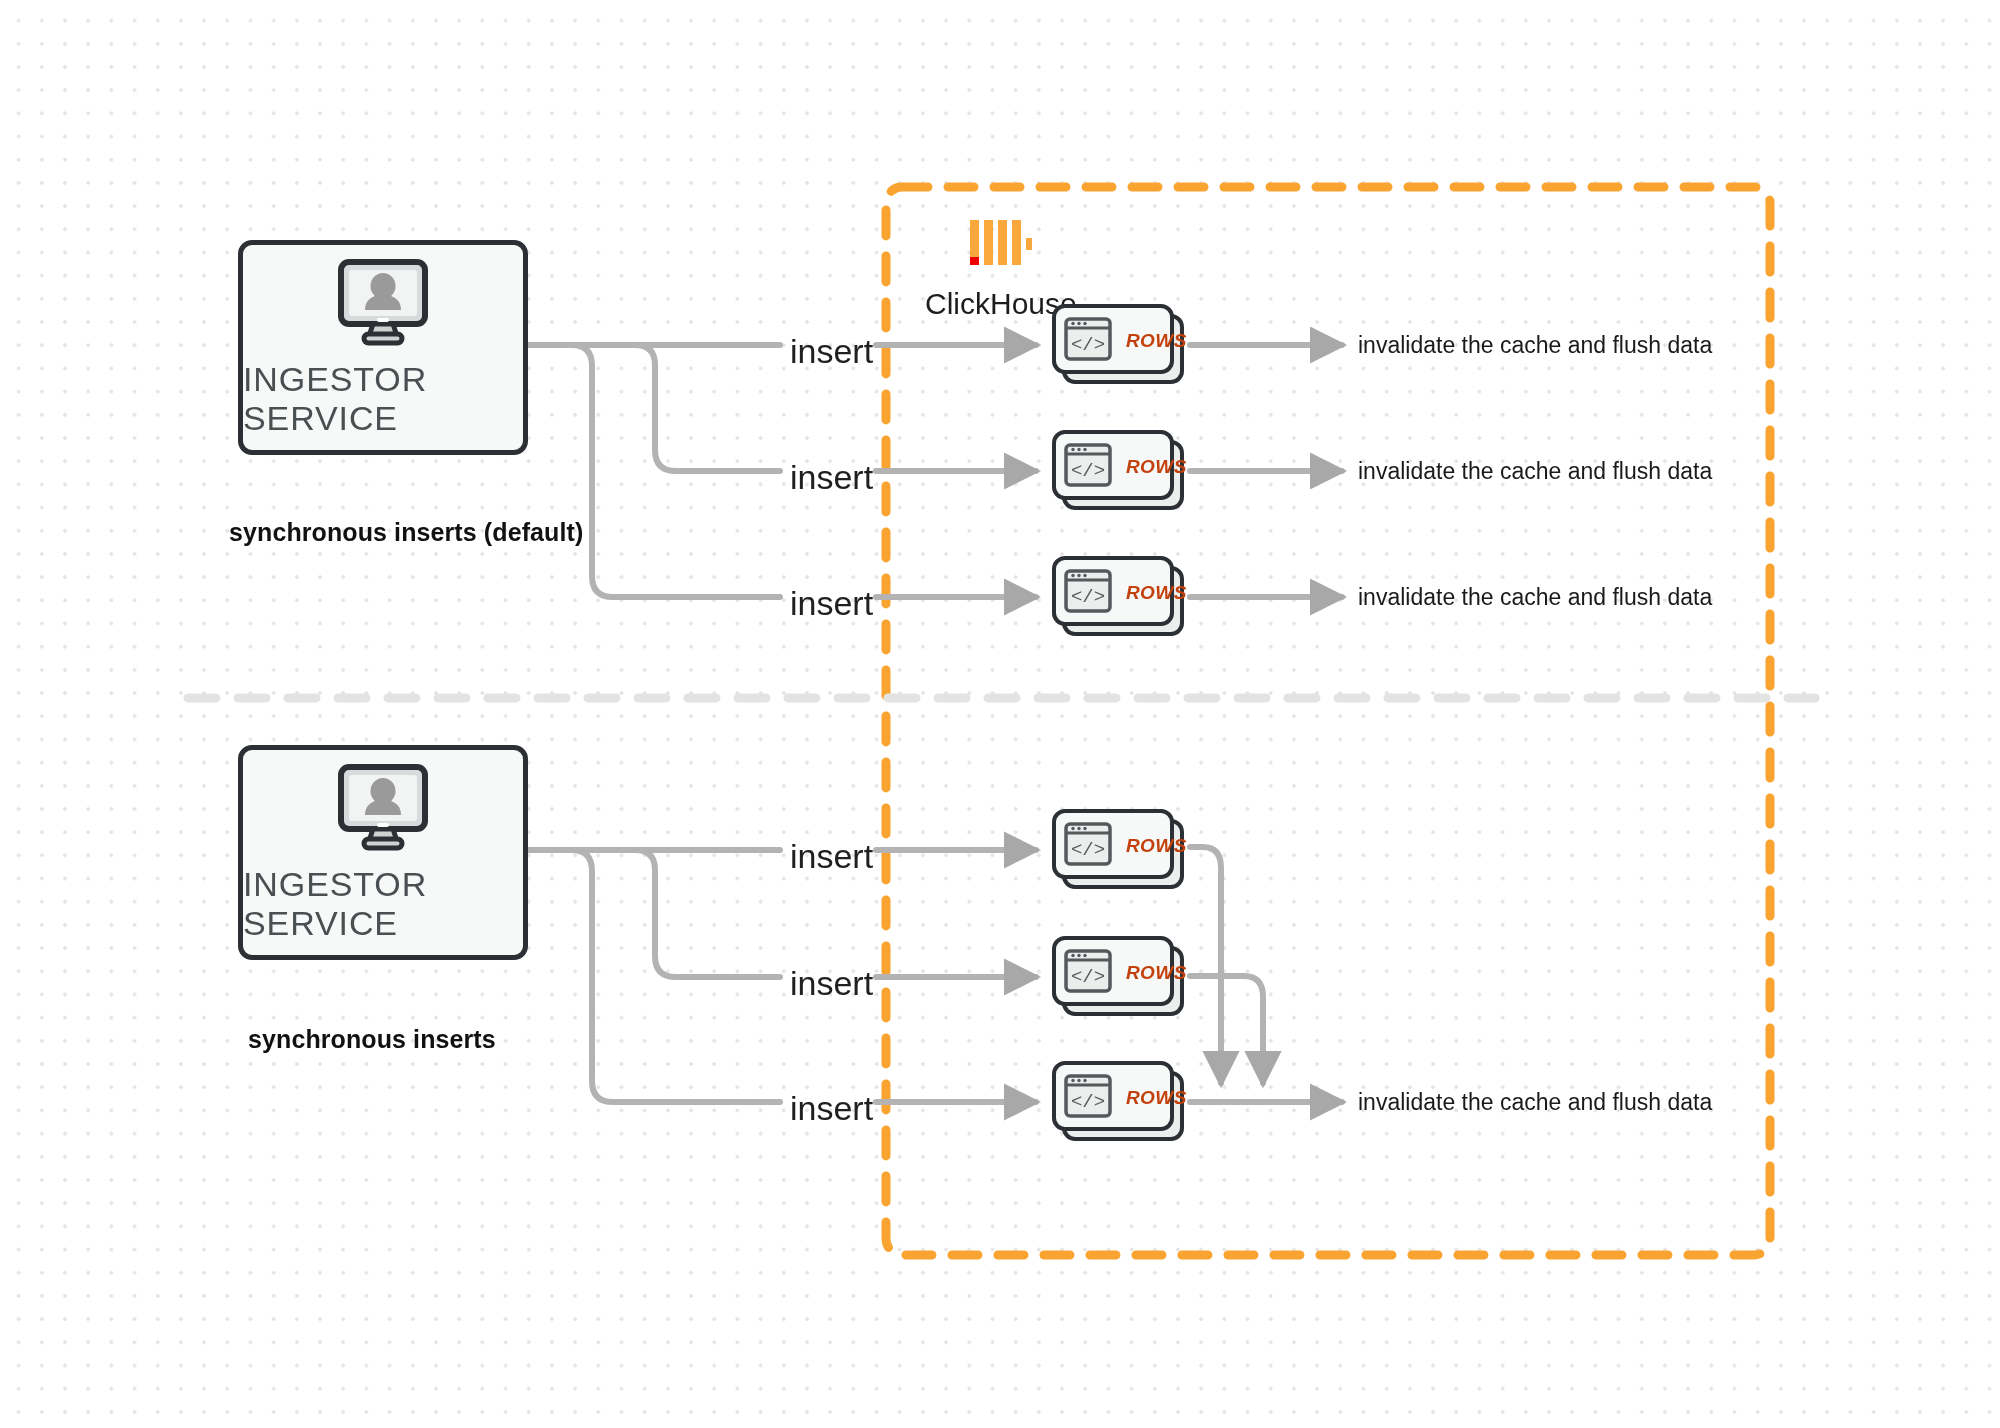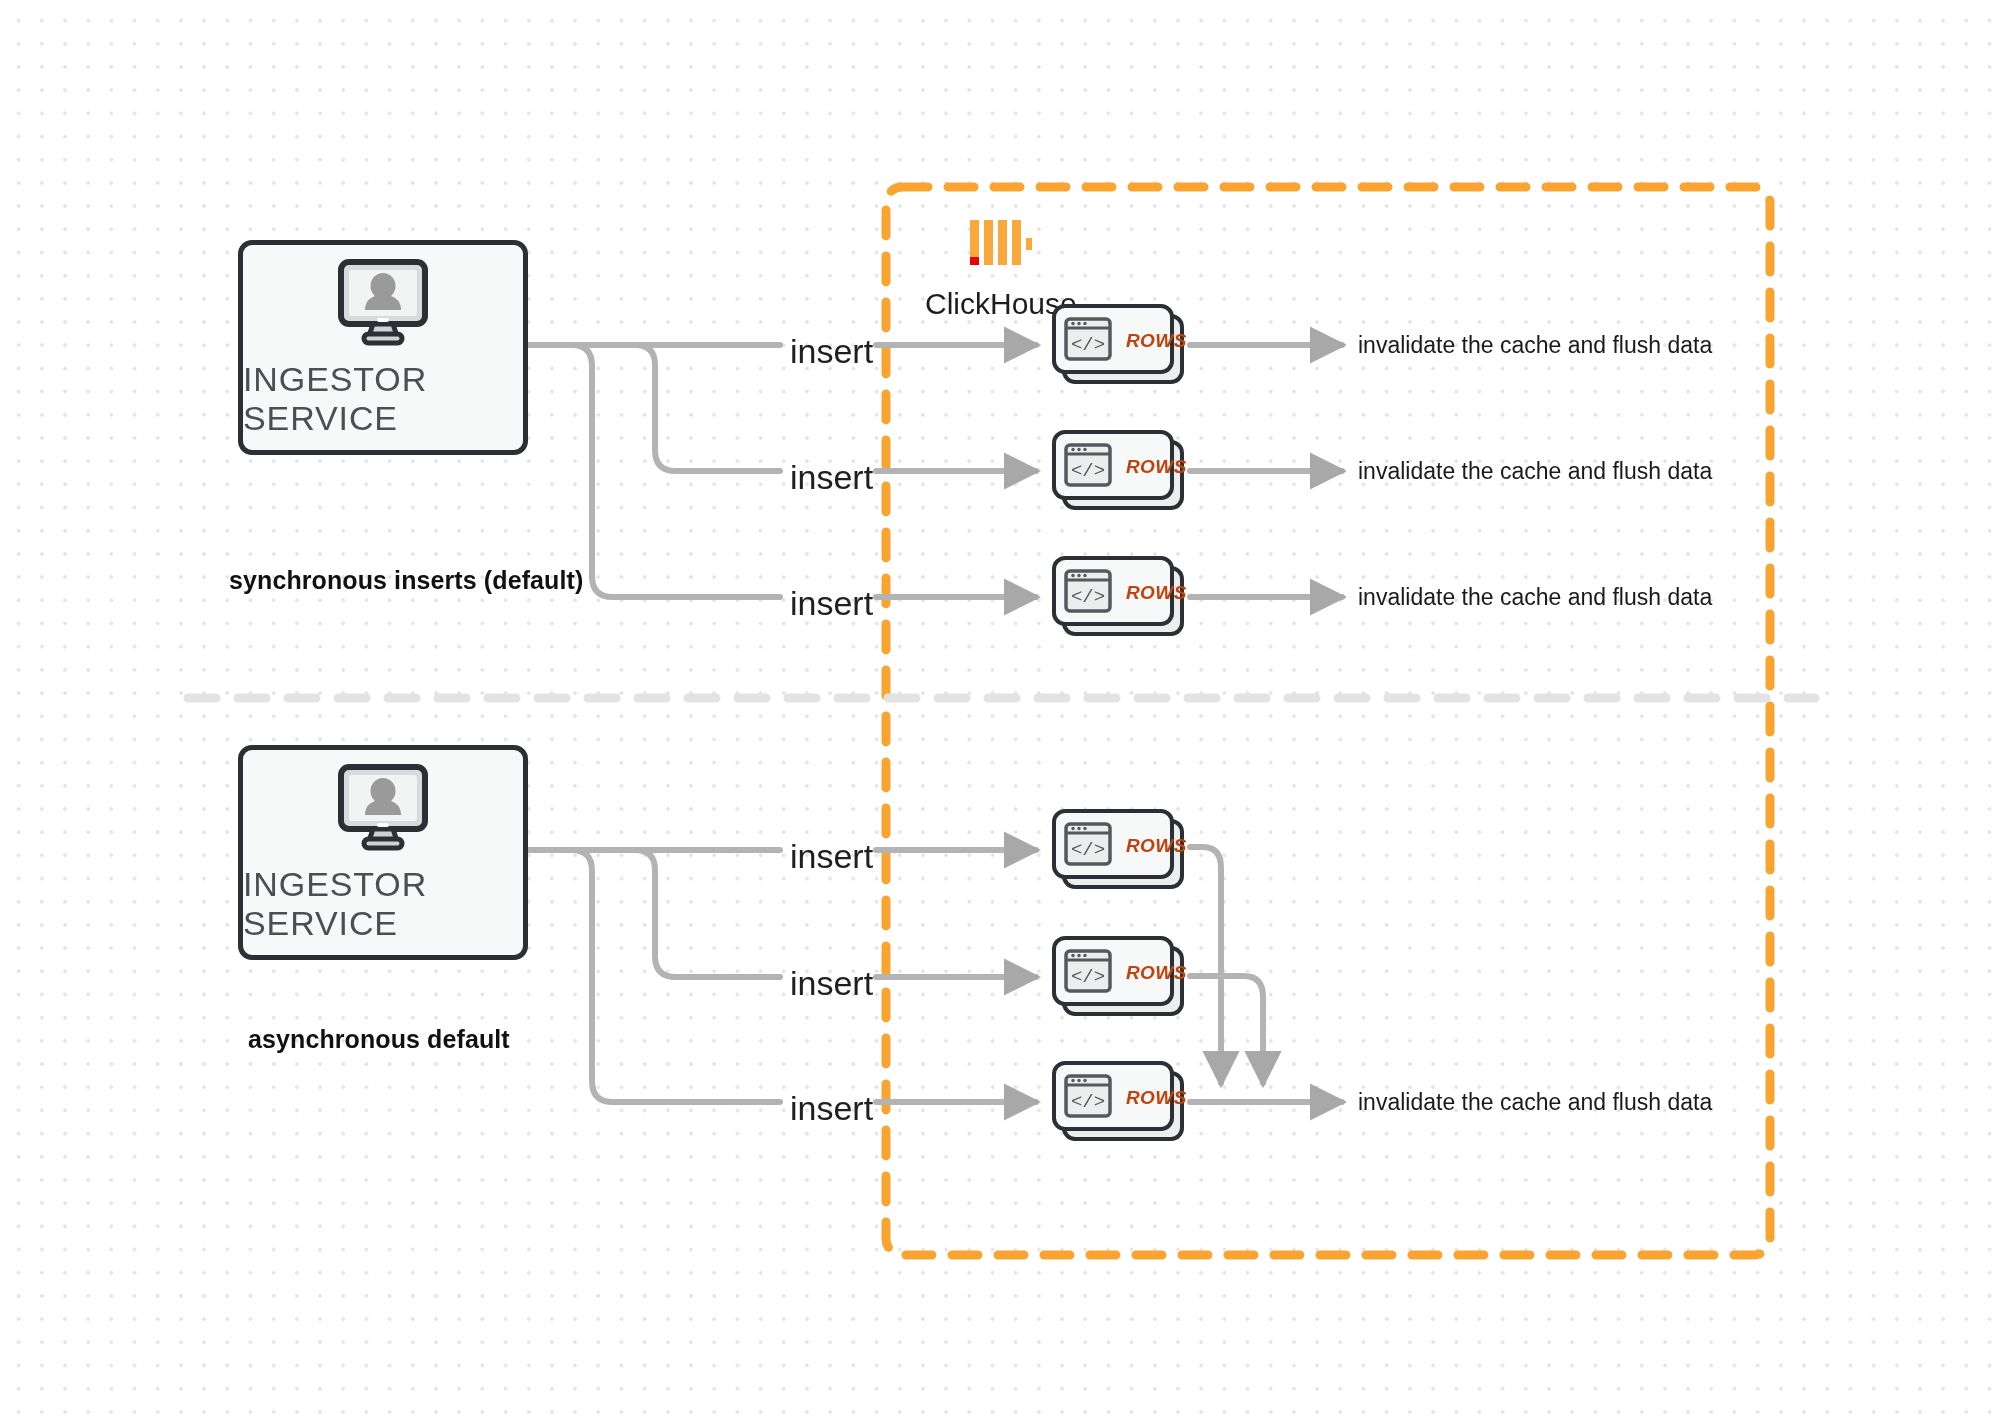--- a/index.html
+++ b/index.html
@@ -112,22 +112,22 @@
       <rect x="14" y="12" width="68" height="46" rx="3" fill="#f2f3f3"></rect>
       <ellipse cx="48" cy="28" rx="12.5" ry="13" fill="#9a9a9a"></ellipse>
       <path d="M 30 52 C 30 40 40 37 48 37 C 56 37 66 40 66 52 Z" fill="#9a9a9a"></path>
       <path d="M 38 66 L 34 78 L 62 78 L 58 66 Z" fill="#d0d1d2" stroke="#2c3034" stroke-width="5" stroke-linejoin="round"></path>
       <rect x="29" y="76" width="38" height="9" rx="4.5" fill="#d0d1d2" stroke="#2c3034" stroke-width="5"></rect>
       <rect x="42" y="60" width="12" height="4" rx="2" fill="#ffffff"></rect>
     </svg>
     <span class="svc-label">INGESTOR SERVICE</span>
   </div>
 
-  <span class="txt section-label" style="left:229px;top:518px;margin-top:48px;">synchronous inserts (default)</span>
-  <span class="txt section-label" style="left:248px;top:1025px;">asynchronous default</span>
+  <span class="txt section-label" style="left:229px;top:518px;">synchronous inserts (default)</span>
+  <span class="txt section-label" style="left:248px;top:1025px;">synchronous inserts</span>
 
   <span class="txt insert-label" style="left:790px;top:332px;">insert</span>
   <span class="txt insert-label" style="left:790px;top:458px;">insert</span>
   <span class="txt insert-label" style="left:790px;top:584px;">insert</span>
 
   <span class="txt insert-label" style="left:790px;top:837px;">insert</span>
   <span class="txt insert-label" style="left:790px;top:964px;">insert</span>
   <span class="txt insert-label" style="left:790px;top:1089px;">insert</span>
 
   <div class="node" style="left:1052px;top:304px;">

